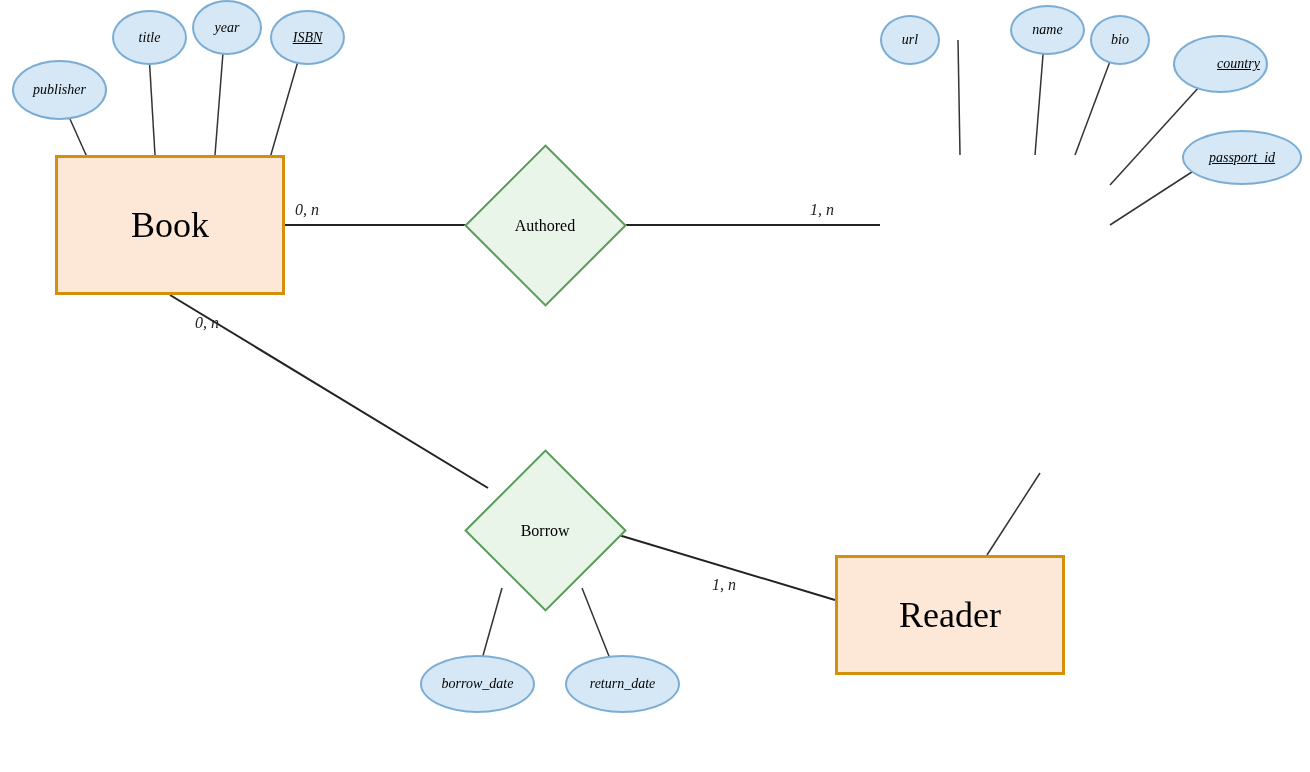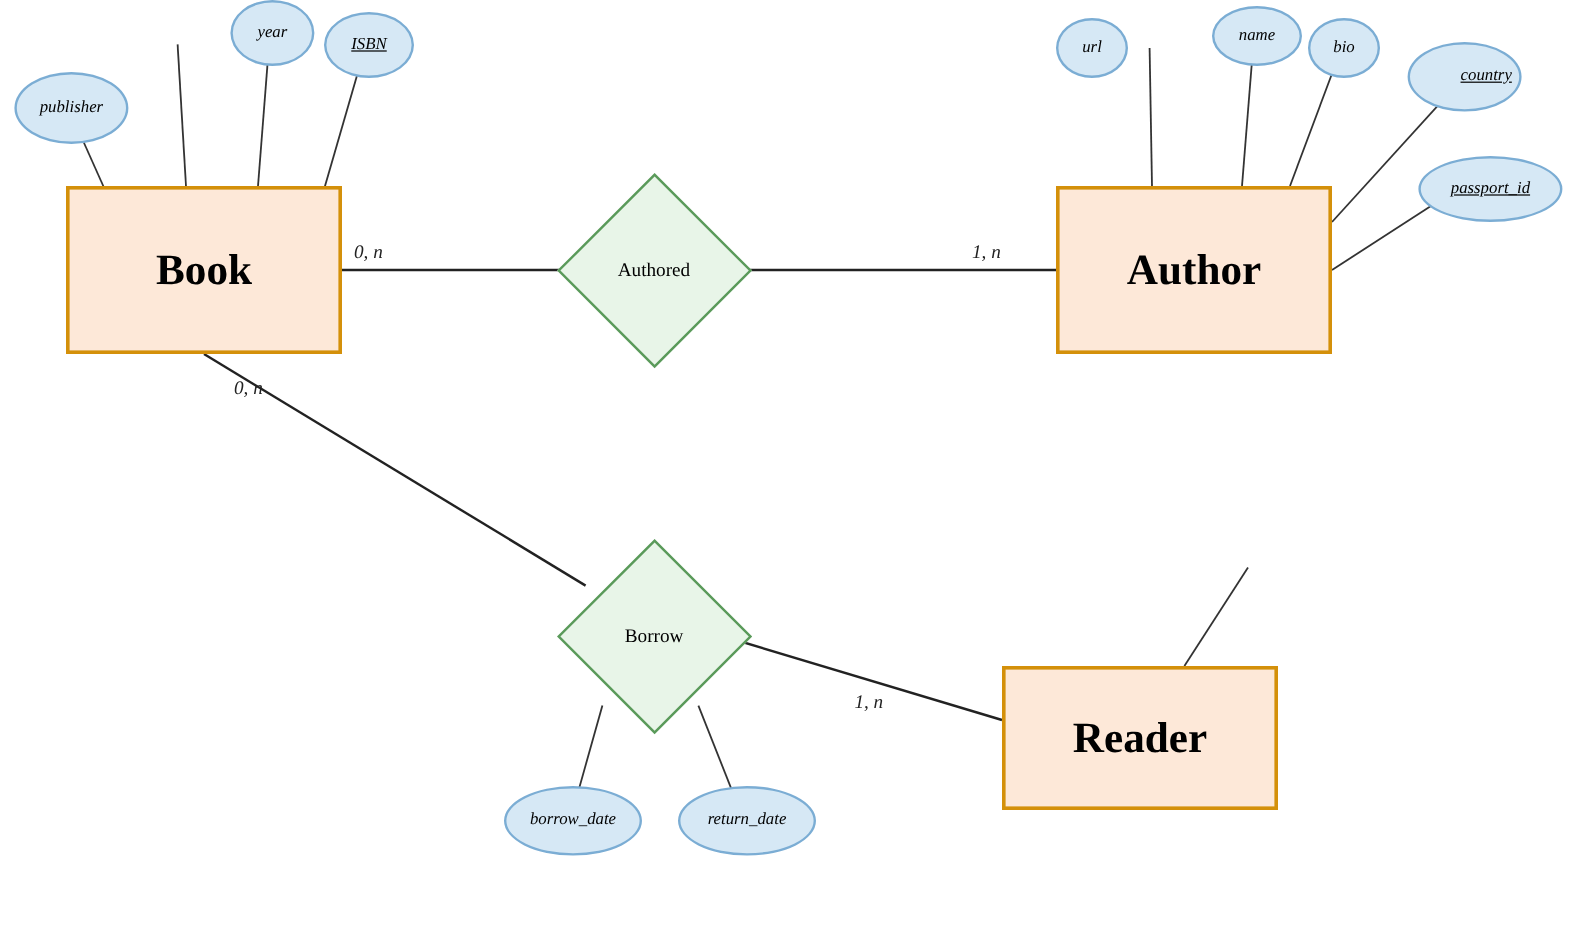--- a/index.html
+++ b/index.html
@@ -24,21 +24,21 @@
       pointer-events: none;
     }
     .entity-box {
       position: absolute;
       background: #fde8d8;
       border: 3px solid #d4900a;
       display: flex;
       align-items: center;
       justify-content: center;
       font-size: 36px;
-      font-weight: bold;
+      font-weight: normal;
       font-family: 'Georgia', serif;
     }
     .relation-diamond {
       position: absolute;
       background: #e8f5e8;
       border: 2.5px solid #5a9a5a;
       display: flex;
       align-items: center;
       justify-content: center;
       font-size: 16px;
@@ -93,34 +93,34 @@
       <line x1="602" y1="225" x2="880" y2="225" stroke="#222" stroke-width="2"></line>
       <text x="810" y="215" font-size="16" font-family="Georgia, serif" font-style="italic" fill="#222">1, n</text>
       <line x1="170" y1="295" x2="488" y2="488" stroke="#222" stroke-width="2"></line>
       <text x="195" y="328" font-size="16" font-family="Georgia, serif" font-style="italic" fill="#222">0, n</text>
       <line x1="602" y1="530" x2="835" y2="600" stroke="#222" stroke-width="2"></line>
       <text x="712" y="590" font-size="16" font-family="Georgia, serif" font-style="italic" fill="#222">1, n</text>
     </svg>
 <div class="entity-box" style="left: 55px; top: 155px; width: 230px; height: 140px;">
       <span>Book</span>
     </div>
-    <div class="entity-box" style="left: 880px; top: 155px; width: 230px; height: 140px;">
-      <span>Author</span>
-    </div>
     <div class="entity-box" style="left: 835px; top: 555px; width: 230px; height: 120px;">
       <span>Reader</span>
     </div>
     <div class="relation-diamond" style="left: 487.5px; top: 167.5px; width: 115px; height: 115px;">
       <span class="diamond-label">Authored</span>
     </div>
     <div class="relation-diamond" style="left: 487.5px; top: 472.5px; width: 115px; height: 115px;">
       <span class="diamond-label">Borrow</span>
     </div>
     <div class="attribute-circle" style="left: 12px; top: 60px; width: 95px; height: 60px;">
       <span>publisher</span>
+    </div>
+    <div class="attribute-circle" style="left: 112px; top: 10px; width: 75px; height: 55px;">
+      <span>title</span>
     </div>
     <div class="attribute-circle" style="left: 192px; top: 0px; width: 70px; height: 55px; text-align: center;">
       <span>year</span>
     </div>
     <div class="attribute-circle underlined" style="left: 270px; top: 10px; width: 75px; height: 55px;">
       <span style="text-decoration: underline;">ISBN</span>
     </div>
     <div class="attribute-circle" style="left: 880px; top: 15px; width: 60px; height: 50px;">
       <span>url</span>
     </div>

